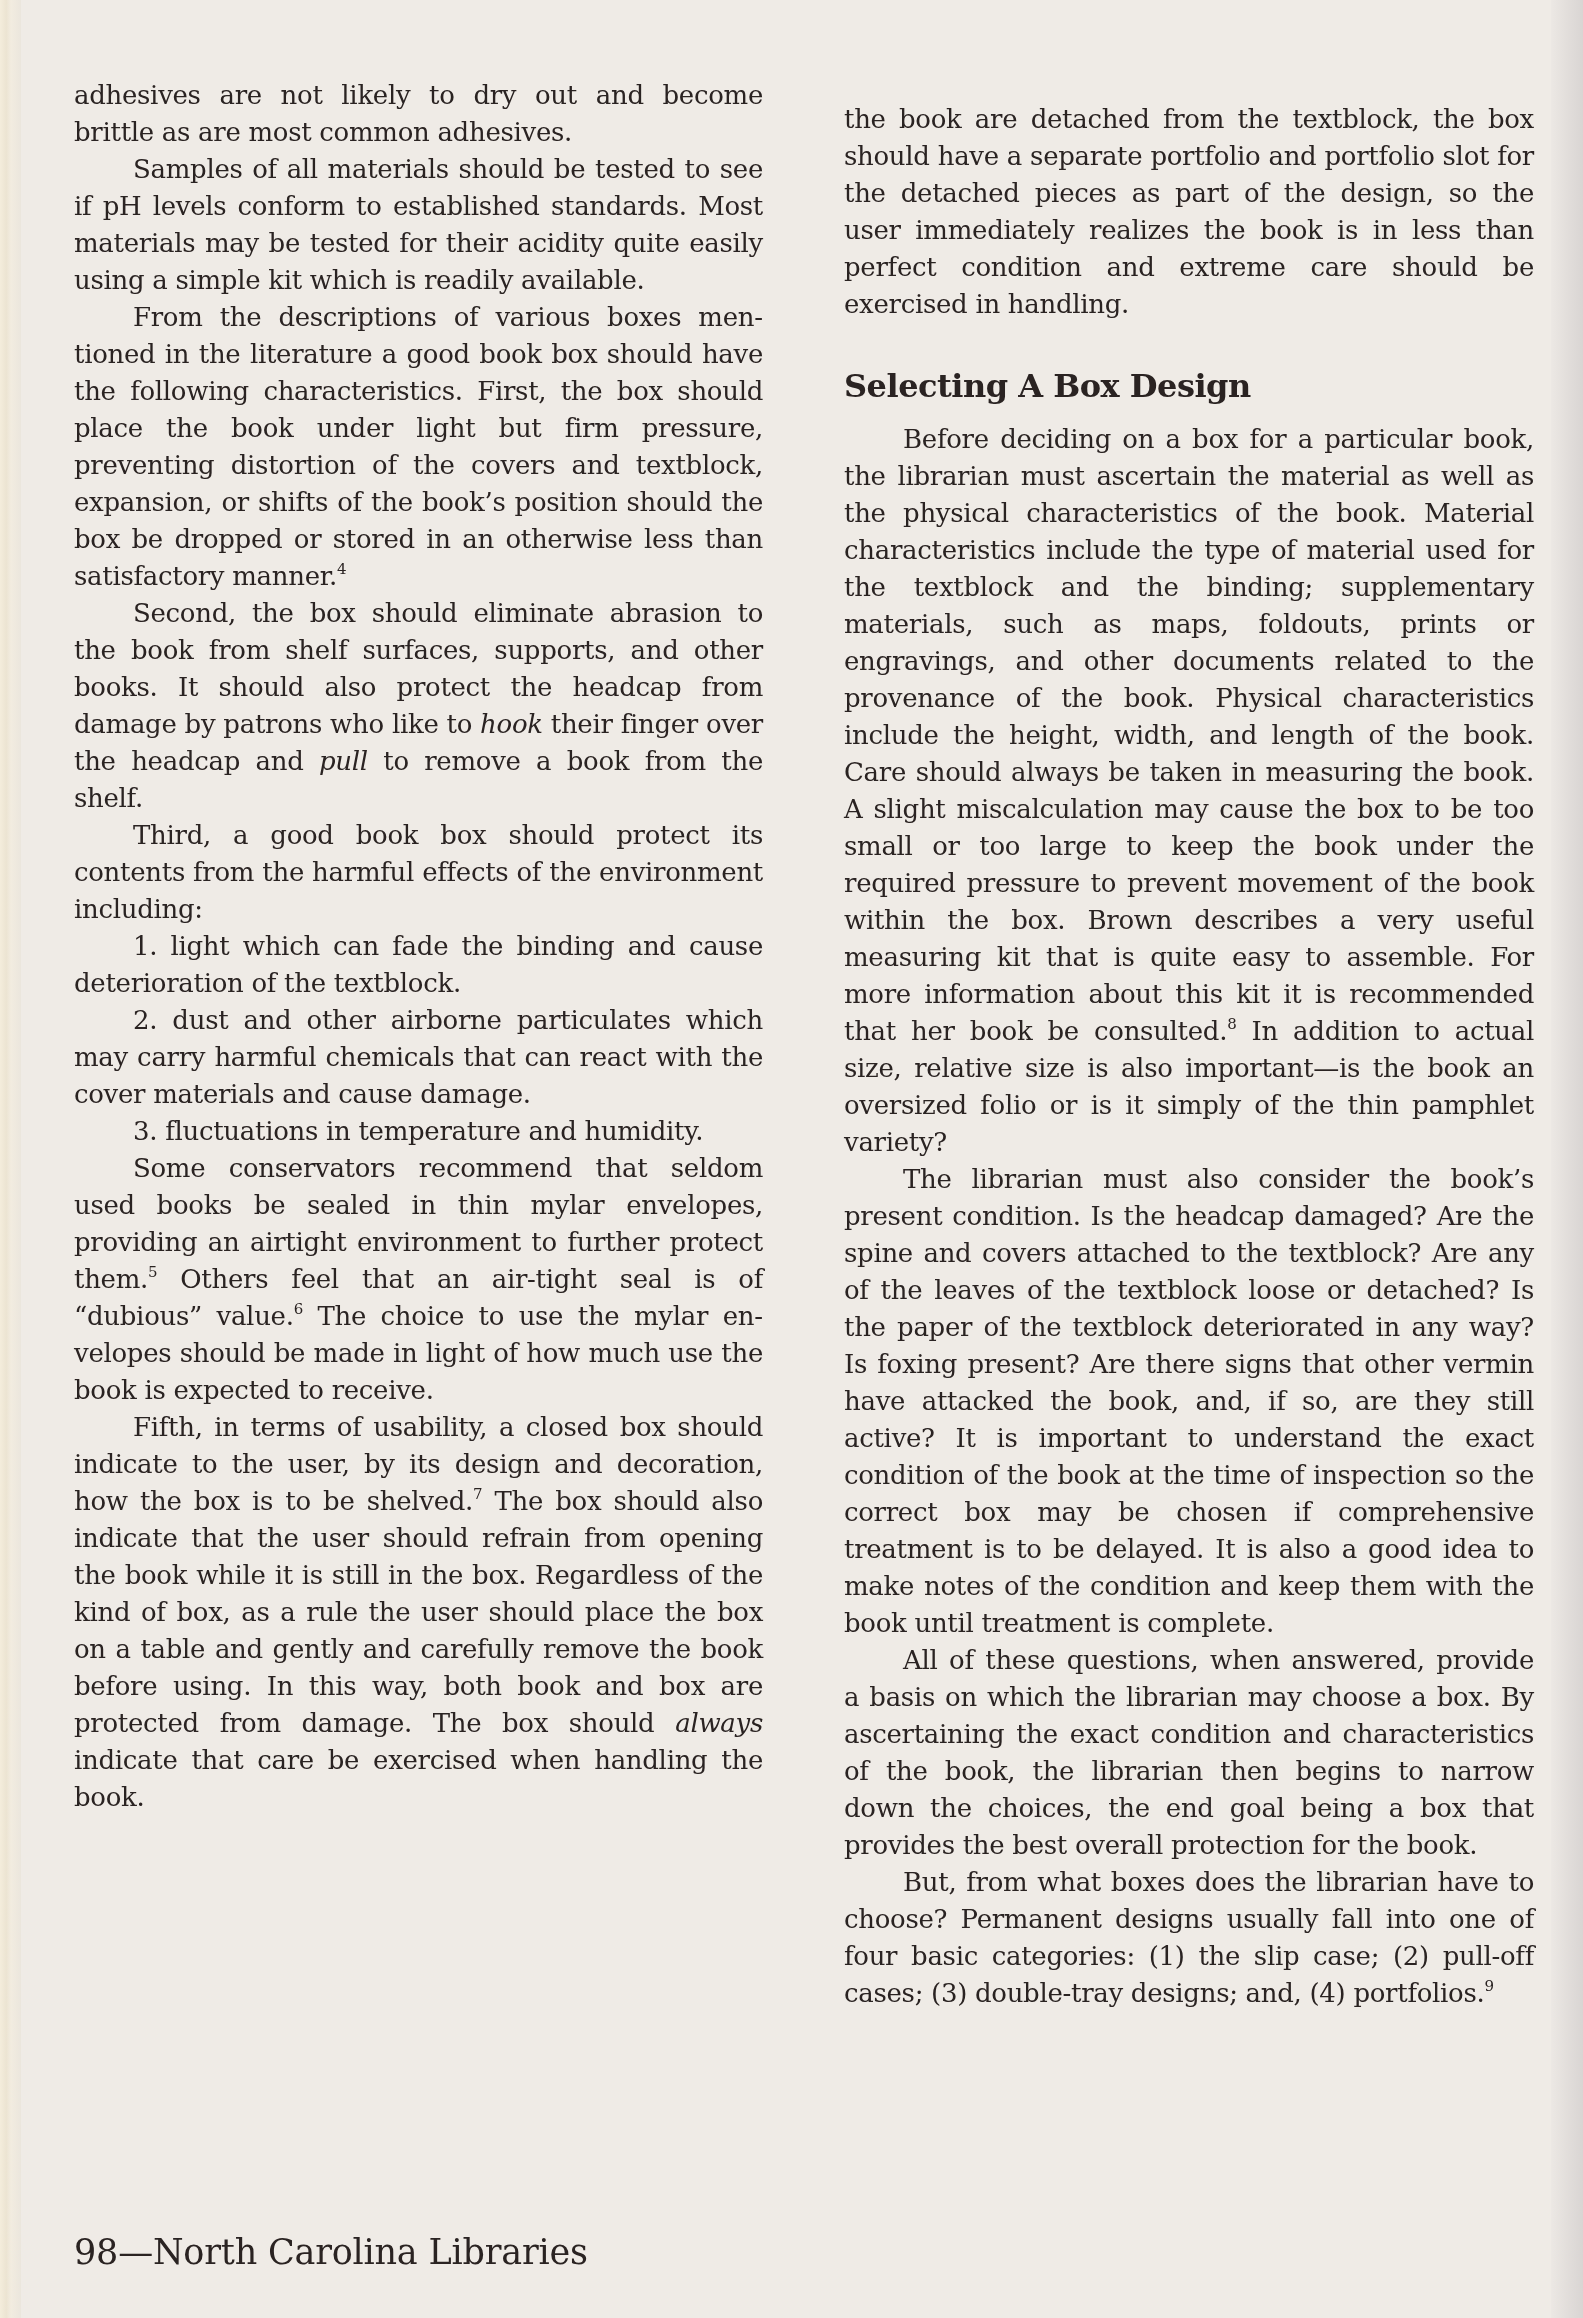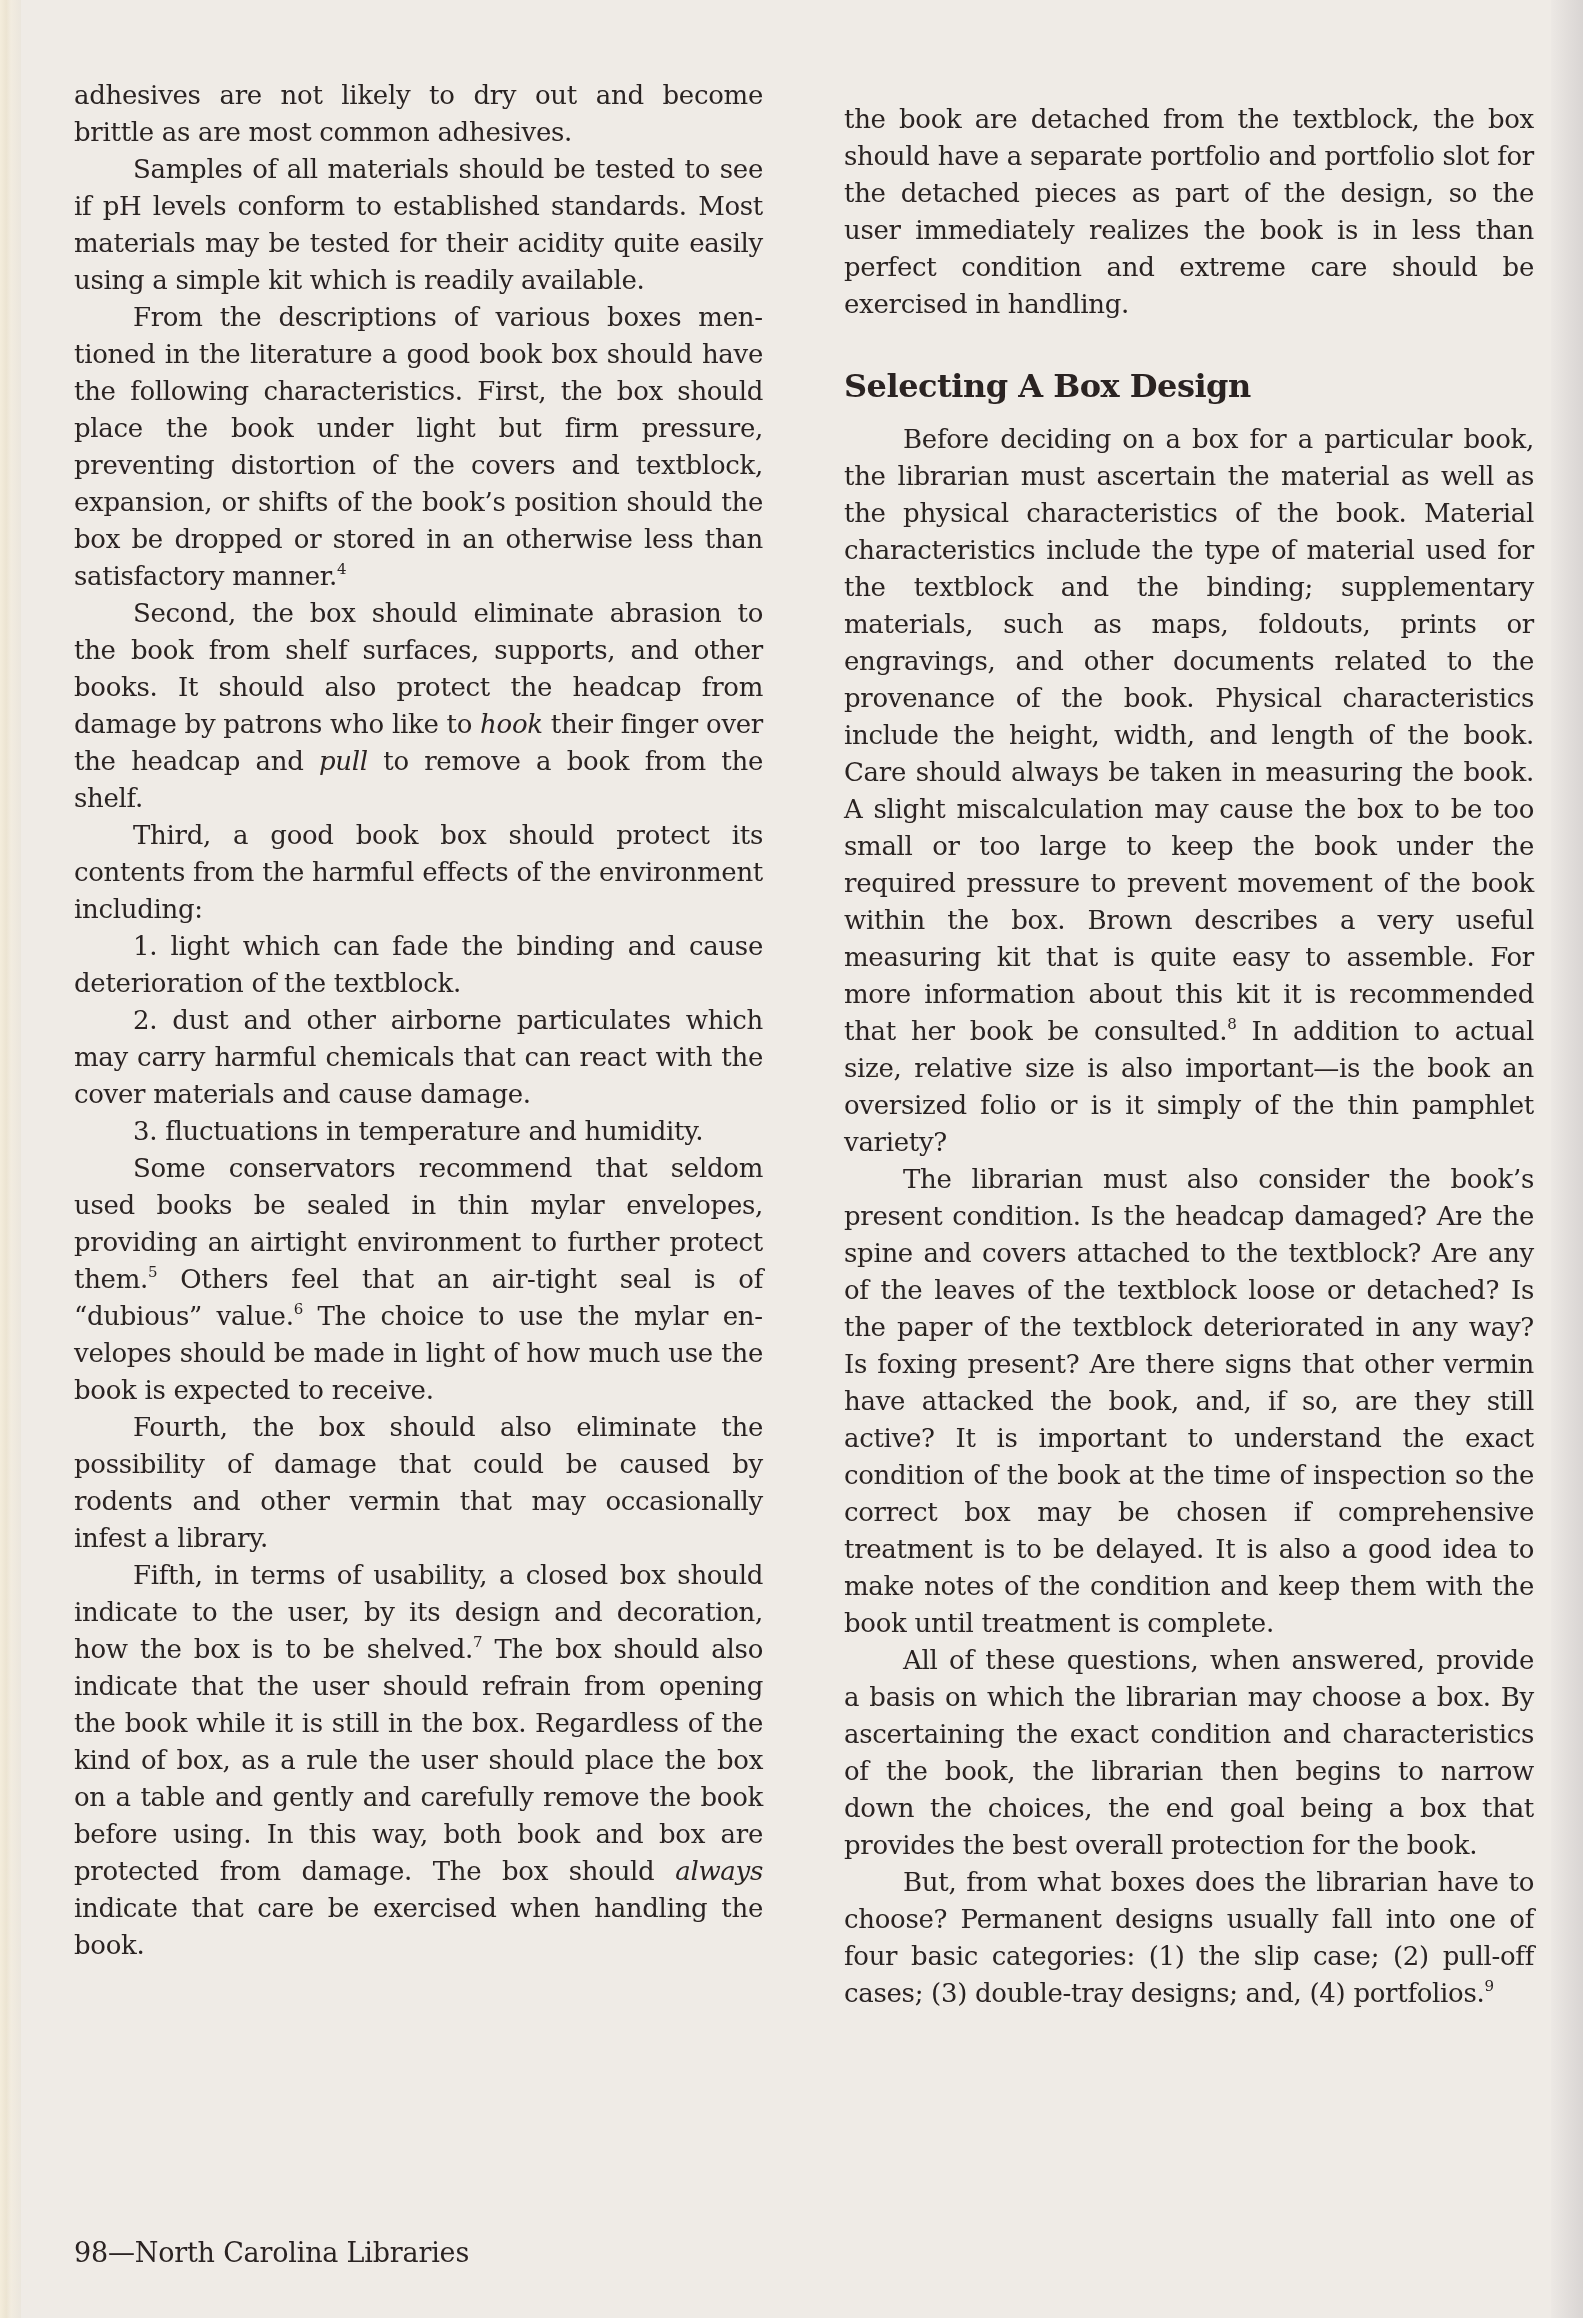--- a/index.html
+++ b/index.html
@@ -44,42 +44,41 @@
       font-size: 32px;
       font-weight: bold;
       line-height: 37px;
       letter-spacing: -0.5px;
     }
     .heading-wrap { margin-top: 45px; margin-bottom: 16px; }
     .footer {
       position: absolute;
       left: 74px;
       top: 2234px;
-      font-size: 27px;
+      font-size: 35px;
       line-height: 37px;
       letter-spacing: -0.2px;
     }
   </style>
 </head>
 <body>
 
 <div class="page-edge-left"></div>
 <div class="page-edge-right"></div>
 
 <div class="column col-left">
   <p class="noindent">adhesives are not likely to dry out and become brittle as are most common adhesives.</p>
   <p class="indent">Samples of all materials should be tested to see if pH levels conform to established standards. Most materials may be tested for their acidity quite easily using a simple kit which is readily available.</p>
   <p class="indent"><span>From the descriptions of various boxes men­tioned in the literature a good book box should have the following characteristics. First, the box should place the book under light but firm pres­sure, preventing distortion of the covers and textblock, expansion, or shifts of the book’s posi­tion should the box be dropped or stored in an otherwise less than satisfactory manner.</span><sup>4</sup></p>
   <p class="indent"><span>Second, the box should eliminate abrasion to the book from shelf surfaces, supports, and other books. It should also protect the headcap from damage by patrons who like to </span><em>hook</em><span> their finger over the headcap and </span><em>pull</em><span> to remove a book from the shelf.</span></p>
   <p class="indent">Third, a good book box should protect its contents from the harmful effects of the environ­ment including:</p>
   <p class="indent">1. light which can fade the binding and cause deterioration of the textblock.</p>
   <p class="indent">2. dust and other airborne particulates which may carry harmful chemicals that can react with the cover materials and cause damage.</p>
   <p class="indent">3. fluctuations in temperature and humidity.</p>
   <p class="indent"><span>Some conservators recommend that seldom used books be sealed in thin mylar envelopes, providing an airtight environment to further pro­tect them.</span><sup>5</sup><span> Others feel that an air-tight seal is of “dubious” value.</span><sup>6</sup><span> The choice to use the mylar en­velopes should be made in light of how much use the book is expected to receive.</span></p>
-  <p class="indent">Fourth, the box should also eliminate the possibility of damage that could be caused by rodents and other vermin that may occasionally infest a library.</p>
   <p class="indent"><span>Fifth, in terms of usability, a closed box should indicate to the user, by its design and dec­oration, how the box is to be shelved.</span><sup>7</sup><span> The box should also indicate that the user should refrain from opening the book while it is still in the box. Regardless of the kind of box, as a rule the user should place the box on a table and gently and carefully remove the book before using. In this way, both book and box are protected from dam­age. The box should </span><em>always</em><span> indicate that care be exercised when handling the book.</span></p>
 </div>
 
 <div class="column col-right">
   <p class="noindent cont">the book are detached from the textblock, the box should have a separate portfolio and portfolio slot for the detached pieces as part of the design, so the user immediately realizes the book is in less than perfect condition and extreme care should be exercised in handling.</p>
   <div class="heading-wrap">
     <h2>Selecting A Box Design</h2>
   </div>
   <p class="indent"><span>Before deciding on a box for a particular book, the librarian must ascertain the material as well as the physical characteristics of the book. Material characteristics include the type of mate­rial used for the textblock and the binding; sup­plementary materials, such as maps, foldouts, prints or engravings, and other documents relat­ed to the provenance of the book. Physical char­acteristics include the height, width, and length of the book. Care should always be taken in measur­ing the book. A slight miscalculation may cause the box to be too small or too large to keep the book under the required pressure to prevent movement of the book within the box. Brown de­scribes a very useful measuring kit that is quite easy to assemble. For more information about this kit it is recommended that her book be con­sulted.</span><sup>8</sup><span> In addition to actual size, relative size is also important—is the book an oversized folio or is it simply of the thin pamphlet variety?</span></p>
   <p class="indent">The librarian must also consider the book’s present condition. Is the headcap damaged? Are the spine and covers attached to the textblock? Are any of the leaves of the textblock loose or detached? Is the paper of the textblock deterio­rated in any way? Is foxing present? Are there signs that other vermin have attacked the book, and, if so, are they still active? It is important to understand the exact condition of the book at the time of inspection so the correct box may be chosen if comprehensive treatment is to be delayed. It is also a good idea to make notes of the condition and keep them with the book until treatment is complete.</p>

